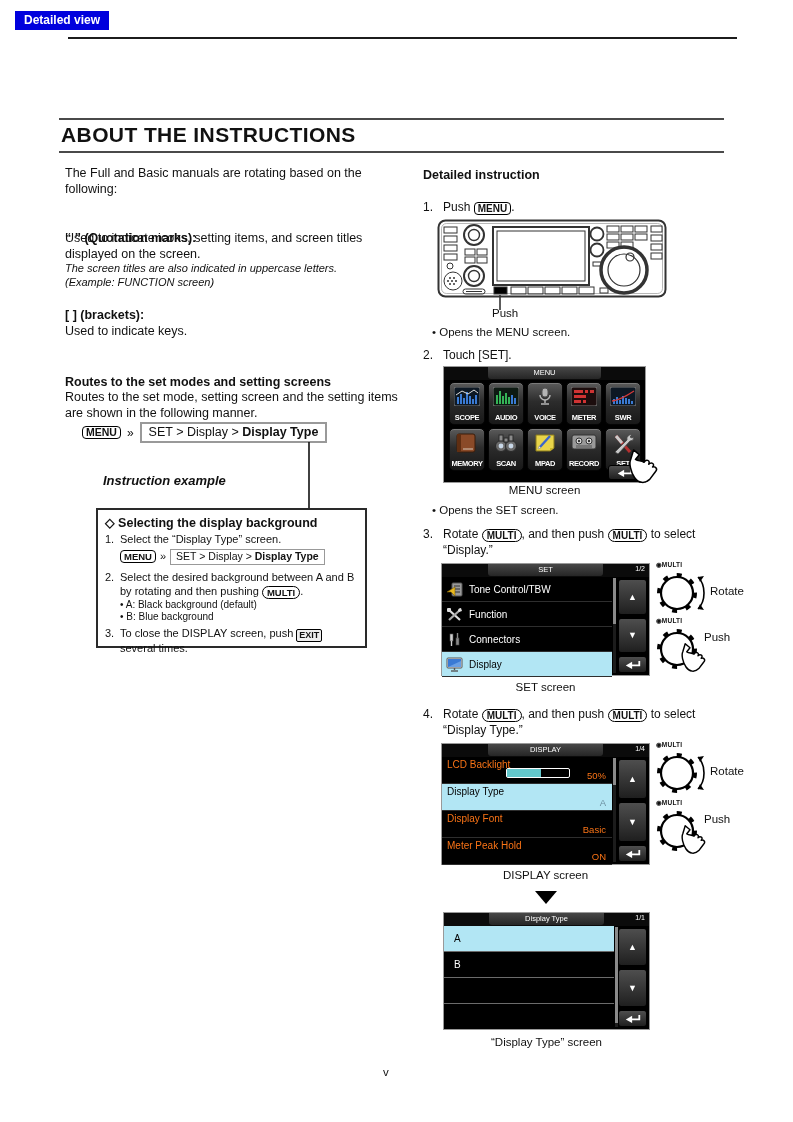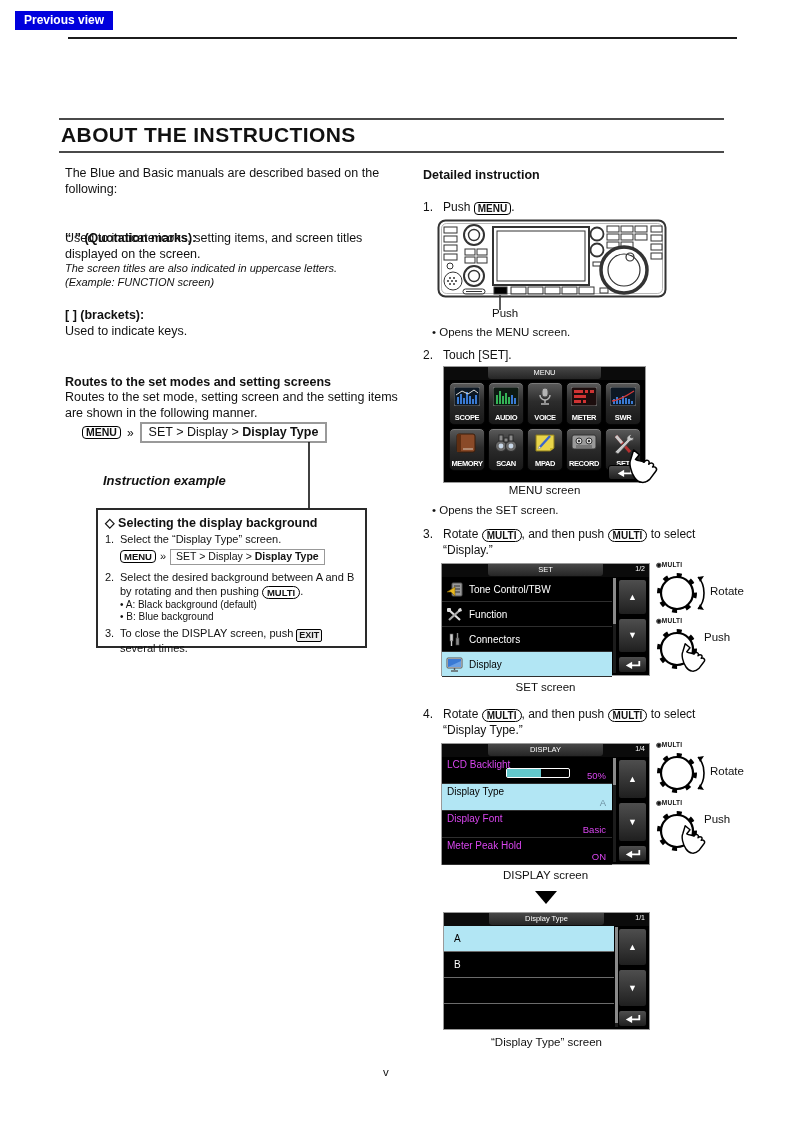--- a/index.html
+++ b/index.html
@@ -69,21 +69,21 @@
   .menu-btn .ic{position:absolute;top:4px;left:50%;transform:translateX(-50%);}
   .menu-back{position:absolute;right:3px;bottom:2px;width:32px;height:13px;
     background:linear-gradient(180deg,#4e4e4e,#1f1f1f);border:1px solid #000;border-radius:3px;
     display:flex;align-items:center;justify-content:center;}
 
   
   .list-area{position:absolute;left:0;top:13px;right:37px;bottom:0;}
   .set-row{height:25px;border-bottom:1px solid #2e2e2e;display:flex;align-items:center;
     gap:6px;padding-left:4px;color:#fff;font-size:10px;box-sizing:border-box;}
   .set-row.sel{background:#b2e6f4;color:#000;}
-  .disp-row{height:27px;border-bottom:1px solid #2e2e2e;position:relative;color:#d946ef;box-sizing:border-box;}
+  .disp-row{height:27px;border-bottom:1px solid #2e2e2e;position:relative;color:#f97316;box-sizing:border-box;}
   .disp-row .dl{position:absolute;left:5px;top:2px;font-size:10px;}
   .disp-row .dv{position:absolute;right:6px;bottom:2px;font-size:9.5px;}
   .disp-row.sel{background:#b2e6f4;color:#000;}
   .disp-row.sel .dv{color:#6d90a0;}
   .slider{position:absolute;right:42px;bottom:5px;width:62px;height:8px;border:1px solid #fff;
     border-radius:2px;background:#000;}
   .slider .fill{height:100%;width:55%;background:#63c8cc;}
   .type-row{height:26px;border-bottom:1px solid #6b6b6b;display:flex;align-items:center;
     padding-left:10px;color:#fff;font-size:10px;box-sizing:border-box;}
   .type-row.sel{background:#b2e6f4;color:#000;}
@@ -96,26 +96,26 @@
 
   .tri-down{width:0;height:0;border-left:11px solid transparent;border-right:11px solid transparent;
     border-top:13px solid #000;}
   .pagenum{font-size:11.5px;}
 </style>
 </head>
 <body>
 
 <div class="page">
 
-  <div class="abs prev-btn" style="background:#0000dd;">Previous view</div>
+  <div class="abs prev-btn" style="background:#0000dd;">Detailed view</div>
   <div class="abs top-rule"></div>
 
   <div class="abs main-heading bold">ABOUT THE INSTRUCTIONS</div>
 
-  <div class="abs lcol" style="top:165px;">The Blue and Basic manuals are described based on the following:</div>
+  <div class="abs lcol" style="top:165px;">The Full and Basic manuals are rotating based on the following:</div>
   <div class="abs lcol bold" style="top:230px;">“ ” (Quotation marks):</div>
   <div class="abs lcol" style="top:230px;">Used to indicate icons, setting items, and screen titles displayed on the screen.</div>
   <div class="abs lcol smalltxt" style="top:262px;">The screen titles are also indicated in uppercase letters.</div>
   <div class="abs lcol smalltxt" style="top:276px;">(Example: FUNCTION screen)</div>
   <div class="abs lcol bold" style="top:307px;">[ ] (brackets):</div>
   <div class="abs lcol" style="top:323px;">Used to indicate keys.</div>
 
   <div class="abs lcol bold" style="top:374px;">Routes to the set modes and setting screens</div>
   <div class="abs lcol" style="top:389px;">Routes to the set mode, setting screen and the setting items are shown in the following manner.</div>
 

